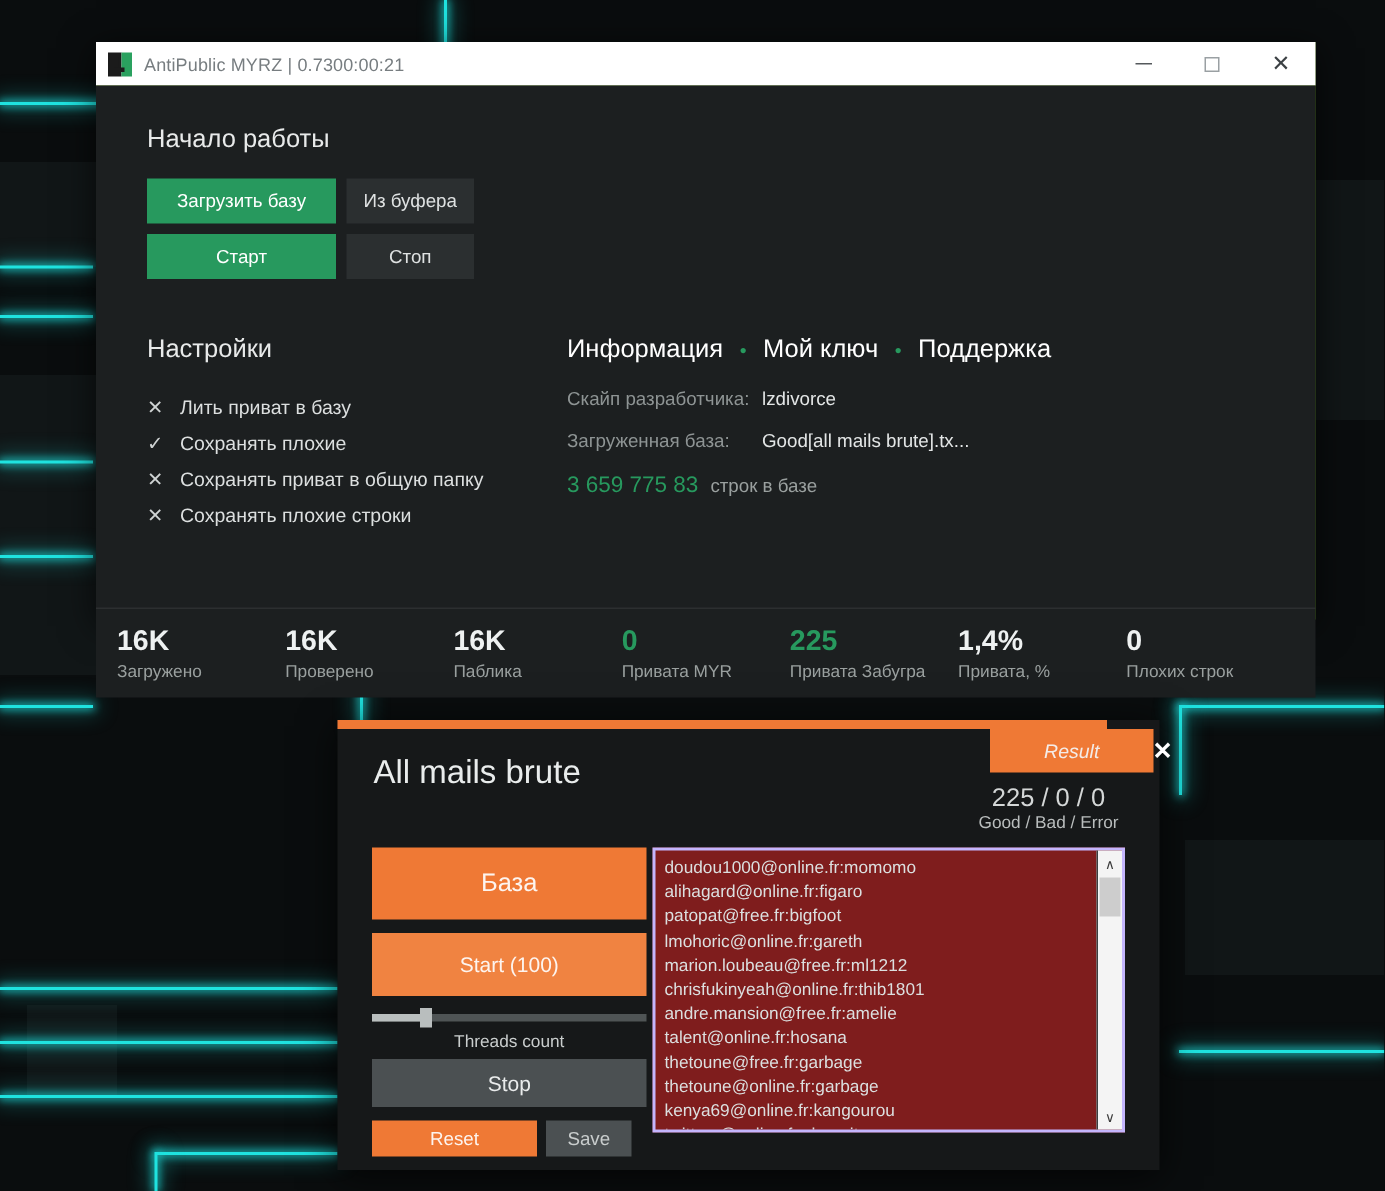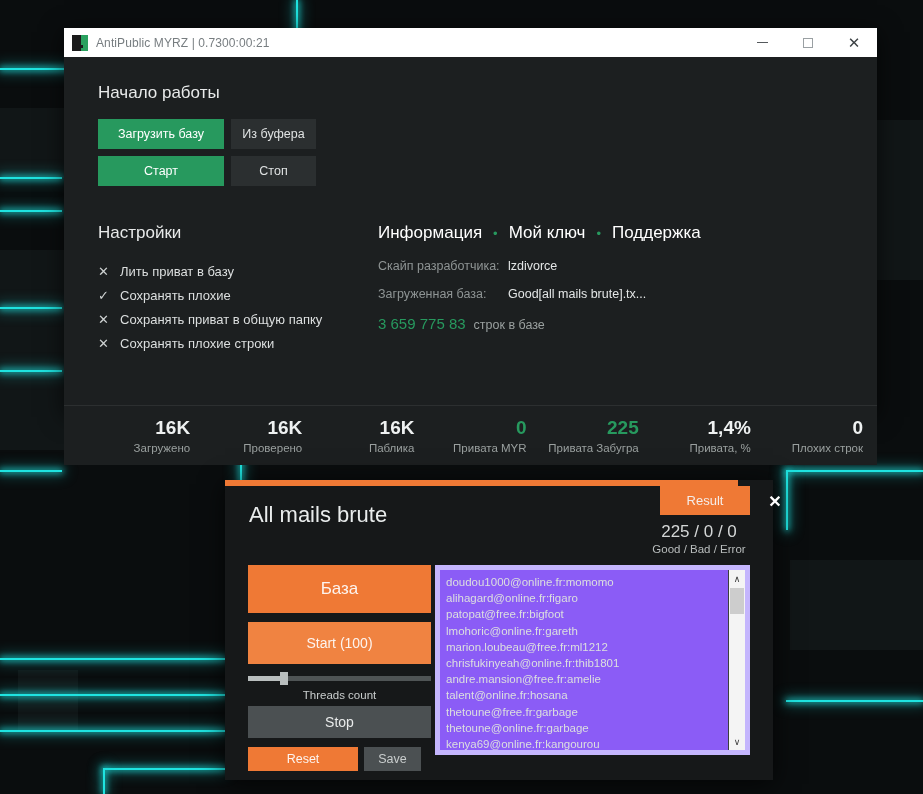--- a/index.html
+++ b/index.html
@@ -131,21 +131,21 @@
     left: 0; right: 0; top: 348px;
     height: 1px; background: #2c2f30;
   }
   #stats {
     position: absolute;
     left: 0; right: 0; top: 349px; bottom: 0;
     display: flex;
     align-items: center;
     padding: 0 14px;
   }
-  .stat { flex: 1; text-align: right; }
+  .stat { flex: 1; text-align: left; }
   .stat-val { font-size: 19px; font-weight: bold; color: #eef1f1; line-height: 1.15; }
   .stat-val.green { color: #27995e; }
   .stat-lbl { font-size: 11.5px; color: #9aa09f; margin-top: 3px; }
 
   
   #brute-window {
     position: absolute;
     left: 225px; top: 480px;
     width: 548px; height: 300px;
     background: #161819;
@@ -157,25 +157,26 @@
     background: #ef7935;
   }
   #brute-title {
     position: absolute;
     left: 24px; top: 22px;
     font-size: 22px; color: #e9ecec; font-weight: 300;
   }
   #result-tab {
     position: absolute;
     left: 435px; top: 6px;
-    width: 90px; height: 29px;
+    width: 109px; height: 29px;
     background: #ef7935;
     display: flex; align-items: center; justify-content: center;
     font-size: 13px; color: #f4ece8;
     cursor: pointer;
+    font-style: italic;
   }
   #brute-close {
     position: absolute;
     left: 539px; top: 10px;
     width: 22px; height: 22px;
     display: flex; align-items: center; justify-content: center;
     font-size: 16px; color: #ffffff; font-weight: bold;
     cursor: pointer;
   }
   #result-counts {
@@ -251,22 +252,22 @@
     width: 57px; height: 24px; background: #4b5052; color: #c9cdcd;
     font-size: 12.5px; border: none; cursor: pointer;
     display: flex; align-items: center; justify-content: center;
     font-family: "Liberation Sans", sans-serif;
   }
 
   #result-list-wrap {
     position: absolute;
     left: 210px; top: 85px;
     width: 315px; height: 190px;
-    background: #8b5cf6;
-    border: 5px solid #c4b5fd;
+    background: #7f1d1d;
+    border: 2px solid #c4b5fd;
     display: flex;
   }
   #result-list {
     flex: 1;
     overflow: hidden;
     padding: 4px 0 0 6px;
   }
   .res-line {
     font-size: 11.5px;
     color: #dcdfdf;

